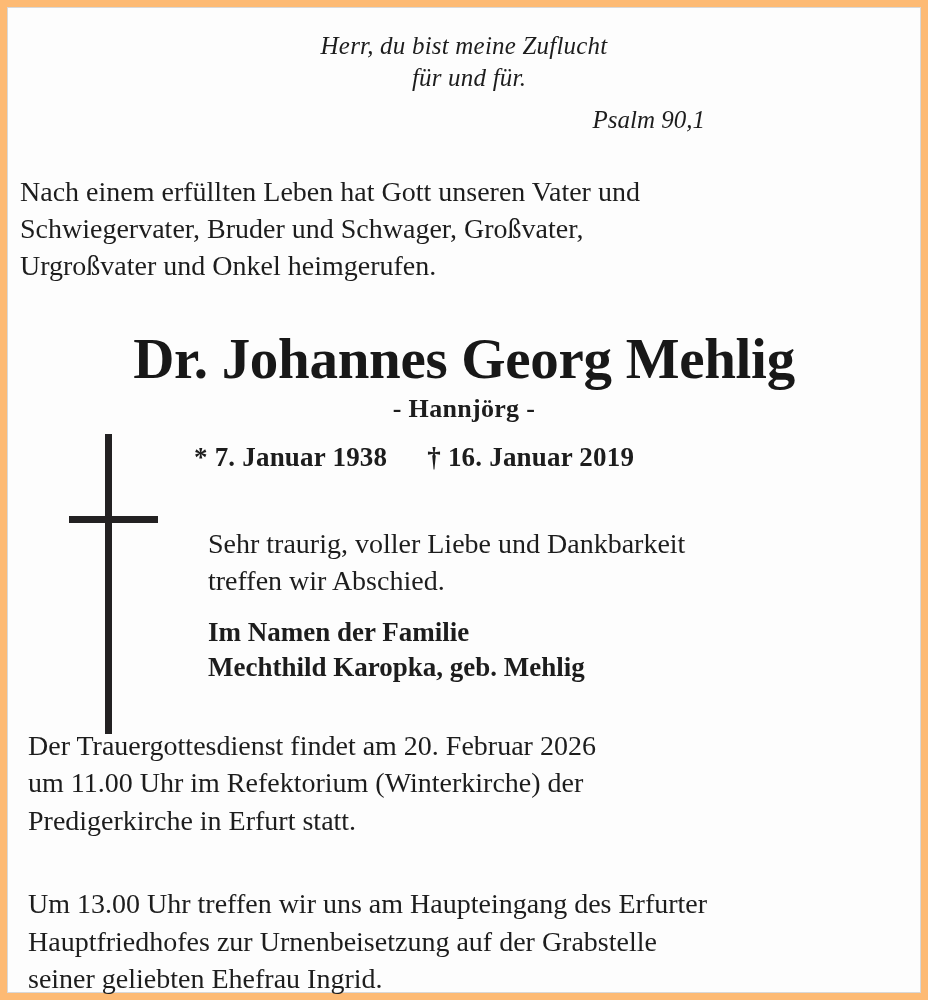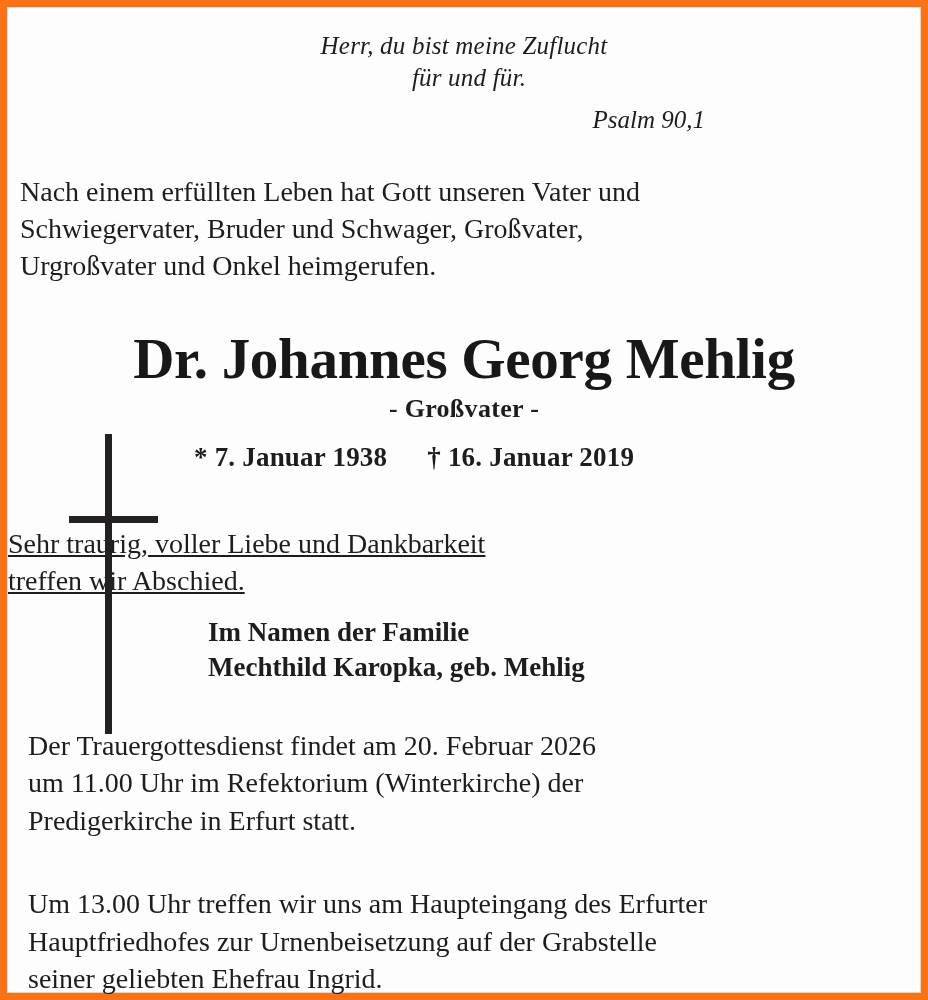--- a/index.html
+++ b/index.html
@@ -12,21 +12,21 @@
     height: 1000px;
     overflow: hidden;
     font-family: "Liberation Serif", "DejaVu Serif", serif;
     color: #1d1d1d;
   }
 
   .notice {
     box-sizing: border-box;
     width: 928px;
     height: 1000px;
-    background: #f97316;
+    background: #fdba74;
     padding: 7px;
   }
   .notice-inner {
     box-sizing: border-box;
     width: 100%;
     height: 100%;
     background: #fdfdfd;
     border: 1px solid #d8d8d8;
     position: relative;
   }
@@ -118,26 +118,26 @@
     padding-left: 186px;
     font-weight: bold;
     font-size: 27px;
     letter-spacing: 0.2px;
     white-space: nowrap;
     color: #1d1d1d;
   }
   .dates .gap { display: inline-block; width: 40px; }
 
   .farewell {
+    padding-left: 200px;
     padding-right: 20px;
     margin-top: 52px;
     font-size: 28px;
     line-height: 1.33;
     color: #1d1d1d;
-    text-decoration: underline;
   }
   .farewell .ln { display: block; }
 
   .family {
     padding-left: 200px;
     padding-right: 20px;
     margin-top: 16px;
     font-size: 27px;
     font-weight: bold;
     line-height: 1.28;
@@ -168,21 +168,21 @@
     </div>
     <div class="attribution">Psalm 90,1</div>
 
     <div class="intro">
       <span class="ln">Nach einem erfüllten Leben hat Gott unseren Vater und</span>
       <span class="ln">Schwiegervater, Bruder und Schwager, Großvater,</span>
       <span class="ln">Urgroßvater und Onkel heimgerufen.</span>
     </div>
 
     <div class="name">Dr. Johannes Georg Mehlig</div>
-    <div class="nickname">- Großvater -</div>
+    <div class="nickname">- Hannjörg -</div>
 
     <div class="mid">
       <div class="cross">
         <div class="bar-v"></div>
         <div class="bar-h"></div>
       </div>
 
       <div class="dates">
         <span>* 7. Januar 1938</span><span class="gap"></span><span>† 16. Januar 2019</span>
       </div>

